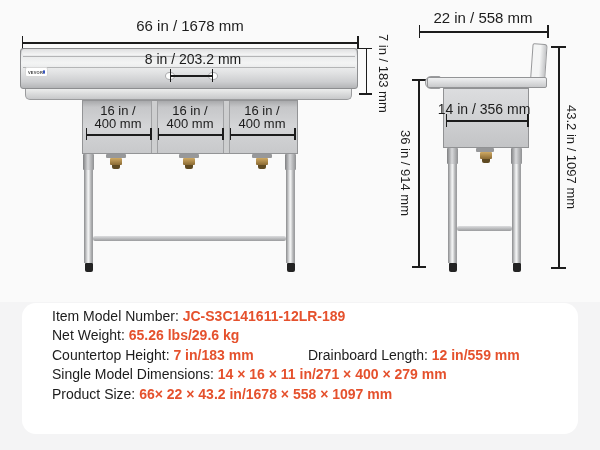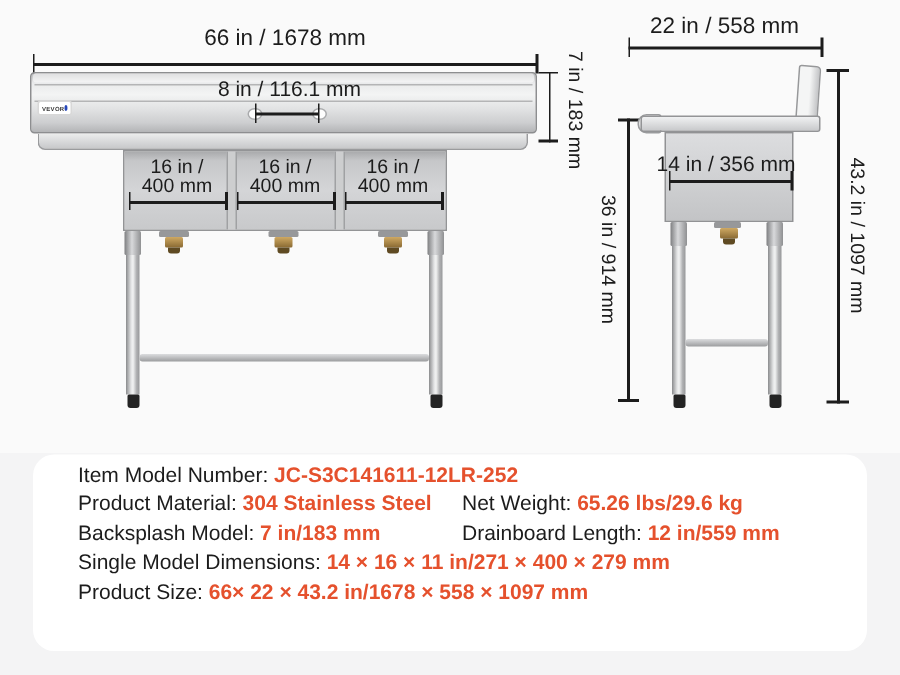--- a/index.html
+++ b/index.html
@@ -89,21 +89,21 @@
     <div class="groove" style="left:23px;top:56px;width:332px;"></div>
     <div class="groove" style="left:23px;top:67px;width:332px;"></div>
 
     <div class="vevor">
       <span class="vtxt">VEVOR</span>
       <span class="vdot"></span>
     </div>
 
     <div class="hole" style="left:165px;top:71.5px;"></div>
     <div class="hole" style="left:207.5px;top:71.5px;"></div>
-    <div class="dim-label fs14" style="left:118px;top:51px;width:150px;">8 in / 116.1 mm</div>
+    <div class="dim-label fs14" style="left:118px;top:51px;width:150px;">8 in / 203.2 mm</div>
     <div class="dl-h" style="left:170px;top:75px;width:42px;"></div>
     <div class="tk-v" style="left:169.5px;top:69px;"></div>
     <div class="tk-v" style="left:211.5px;top:69px;"></div>
 
     <div class="tk-h" style="left:359px;top:47.5px;"></div>
     <div class="tk-h" style="left:359px;top:93px;"></div>
     <div class="dl-v" style="left:365.5px;top:47.5px;height:47px;"></div>
     <div class="vlabel" style="left:373px;top:26px;height:94px;">7 in / 183 mm</div>
 
     <div class="apron" style="left:25px;top:89px;width:327px;height:11px;"></div>
@@ -191,35 +191,31 @@
     <div class="tk-h" style="left:551px;top:46px;width:15px;"></div>
     <div class="tk-h" style="left:551px;top:267px;width:15px;"></div>
     <div class="dl-v" style="left:558px;top:46px;height:222.5px;"></div>
     <div class="vlabel" style="left:561px;top:98px;height:118px;">43.2 in / 1097 mm</div>
   </div>
 
   <div class="spec-card"></div>
   <div class="specs">
     <div class="spec-row">
       <span class="sl">Item Model Number:</span>
-      <span class="sv">JC-S3C141611-12LR-252</span>
+      <span class="sv">JC-S3C141611-12LR-189</span>
     </div>
     <div class="spec-row two">
-      <div>
-        <span class="sl">Product Material:</span>
-        <span class="sv">304 Stainless Steel</span>
-      </div>
       <div>
         <span class="sl">Net Weight:</span>
         <span class="sv">65.26 lbs/29.6 kg</span>
       </div>
     </div>
     <div class="spec-row two">
       <div>
-        <span class="sl">Backsplash Model:</span>
+        <span class="sl">Countertop Height:</span>
         <span class="sv">7 in/183 mm</span>
       </div>
       <div>
         <span class="sl">Drainboard Length:</span>
         <span class="sv">12 in/559 mm</span>
       </div>
     </div>
     <div class="spec-row">
       <span class="sl">Single Model Dimensions:</span>
       <span class="sv">14 × 16 × 11 in/271 × 400 × 279 mm</span>

